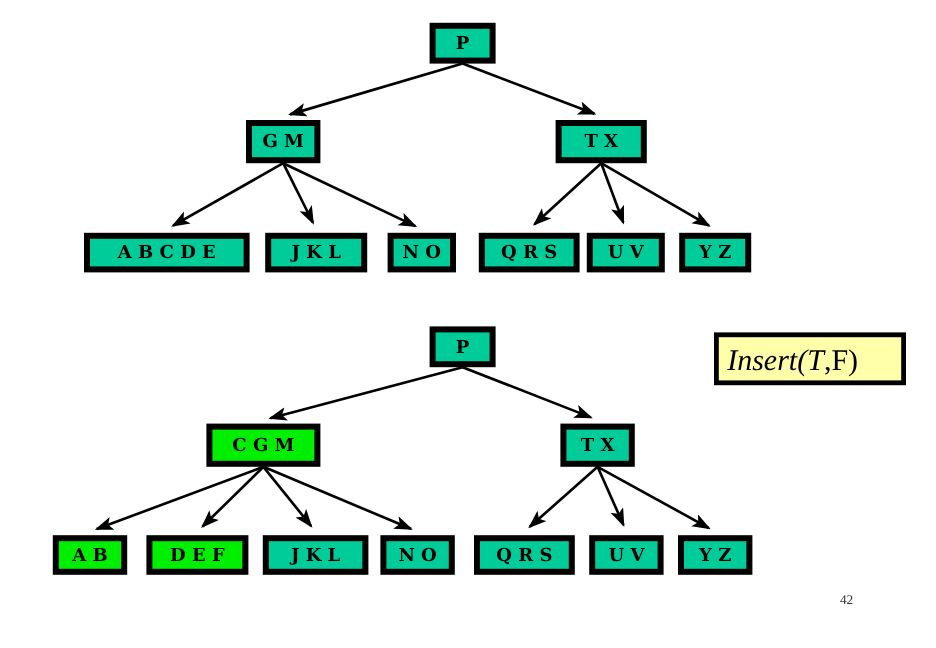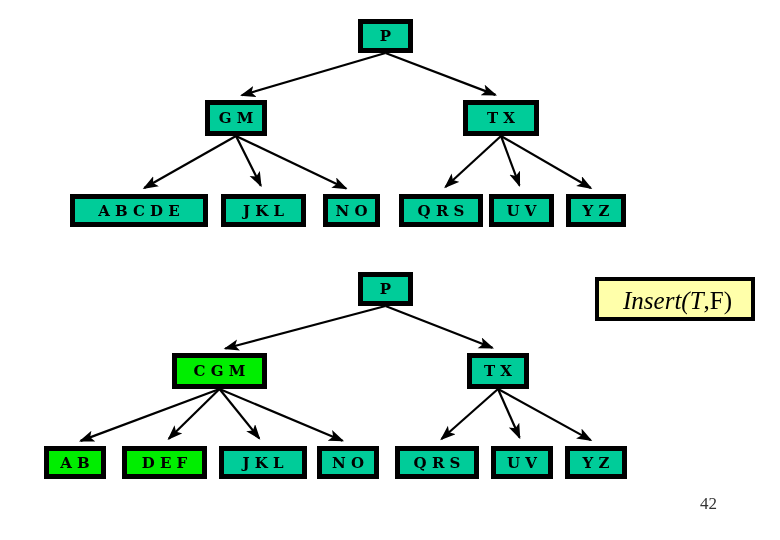--- a/index.html
+++ b/index.html
@@ -50,29 +50,28 @@
     background: #ffffAA;
     border: 4px solid #000000;
     box-sizing: border-box;
   }
   .callout-text {
     font-family: "Liberation Serif", serif;
     font-size: 25px;
     color: #000000;
     white-space: nowrap;
     line-height: 1;
-    margin-left: 17px;
   }
   .callout-text i {
     font-style: italic;
   }
   .page-number {
     position: absolute;
     font-family: "Liberation Serif", serif;
-    font-size: 17px;
+    font-size: 11px;
     color: #333333;
   }
 </style>
 </head>
 <body>
 
 <div id="slide">
 
   <svg id="diagram" viewBox="0 0 780 540" xmlns="http://www.w3.org/2000/svg">
     <defs>

